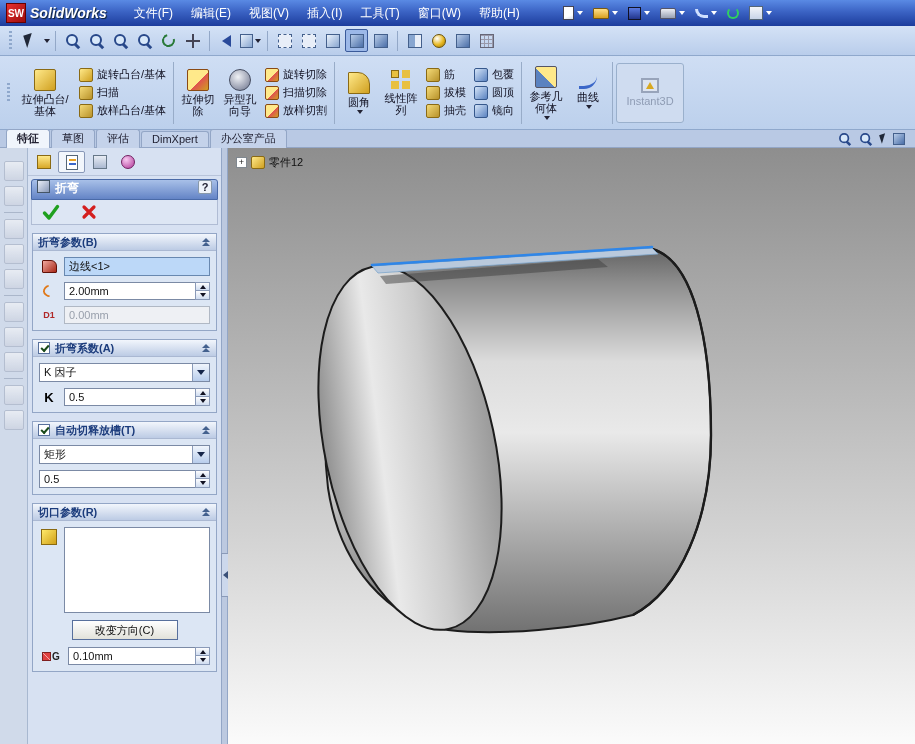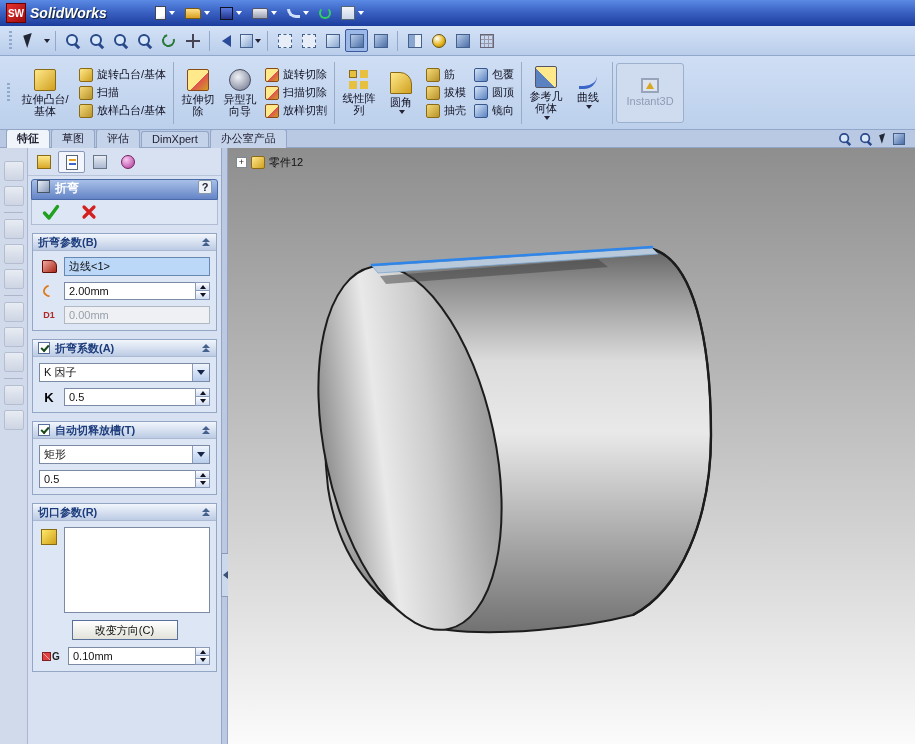--- a/index.html
+++ b/index.html
@@ -147,20 +147,29 @@
   .ic-part { width:14px; height:13px; background:linear-gradient(135deg,#ffe98a,#d0a020); border:1px solid #8a6a14; border-radius:2px; }
 </style>
 </head>
 <body>
 
 <div class="window">
 
   <div class="titlebar">
     <span class="logo">SW</span>
     <span class="appname">SolidWorks</span>
+    <nav class="menus">
+      <span class="mi">文件(F)</span>
+      <span class="mi">编辑(E)</span>
+      <span class="mi">视图(V)</span>
+      <span class="mi">插入(I)</span>
+      <span class="mi">工具(T)</span>
+      <span class="mi">窗口(W)</span>
+      <span class="mi">帮助(H)</span>
+    </nav>
     <div class="tb-std">
       <span class="tbtn">
           <i class="ig ig-new"></i>
           <i class="warr"></i>
         </span>
       <span class="tbtn">
           <i class="ig ig-open"></i>
           <i class="warr"></i>
         </span>
       <span class="tbtn">
@@ -287,27 +296,27 @@
           <i class="fic-s ic-cut"></i>
           <span>扫描切除</span>
         </div>
       <div class="fsml">
           <i class="fic-s ic-cut"></i>
           <span>放样切割</span>
         </div>
     </div>
     <i class="fsep"></i>
     <div class="fbig narrow">
-      <i class="fic ic-pattern"></i>
-      <span class="flbl">线性阵列</span>
-    </div>
-    <div class="fbig narrow">
       <i class="fic ic-fillet"></i>
       <span class="flbl">圆角</span>
       <i class="darr"></i>
+    </div>
+    <div class="fbig narrow">
+      <i class="fic ic-pattern"></i>
+      <span class="flbl">线性阵列</span>
     </div>
     <div class="fcol">
       <div class="fsml">
           <i class="fic-s ic-gold2"></i>
           <span>筋</span>
         </div>
       <div class="fsml">
           <i class="fic-s ic-gold2"></i>
           <span>拔模</span>
         </div>

